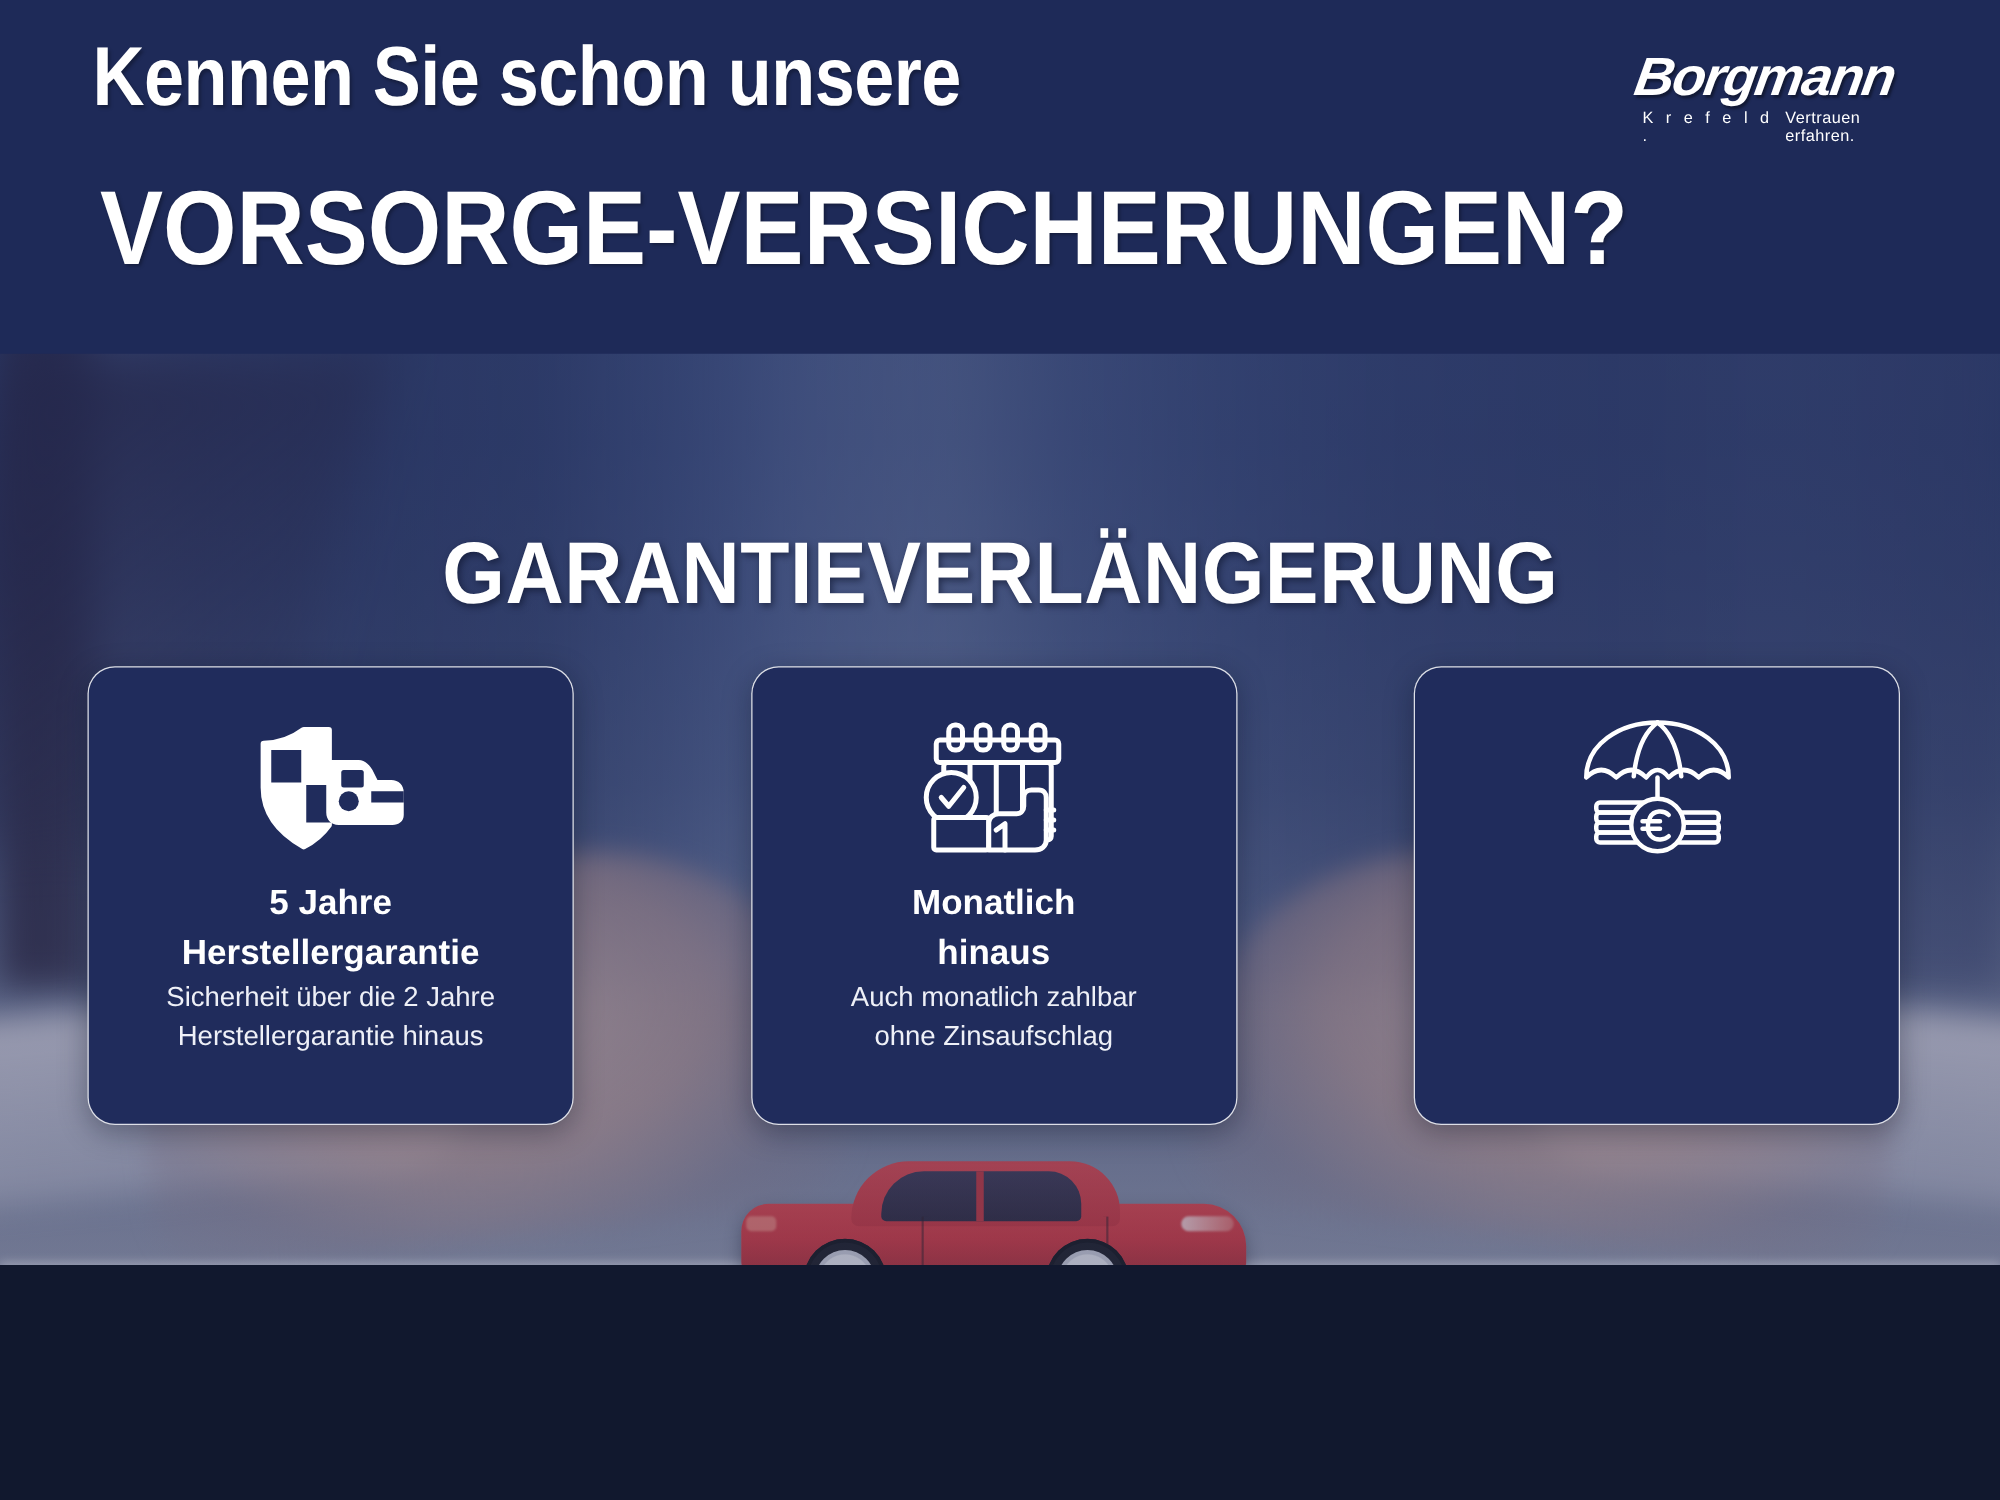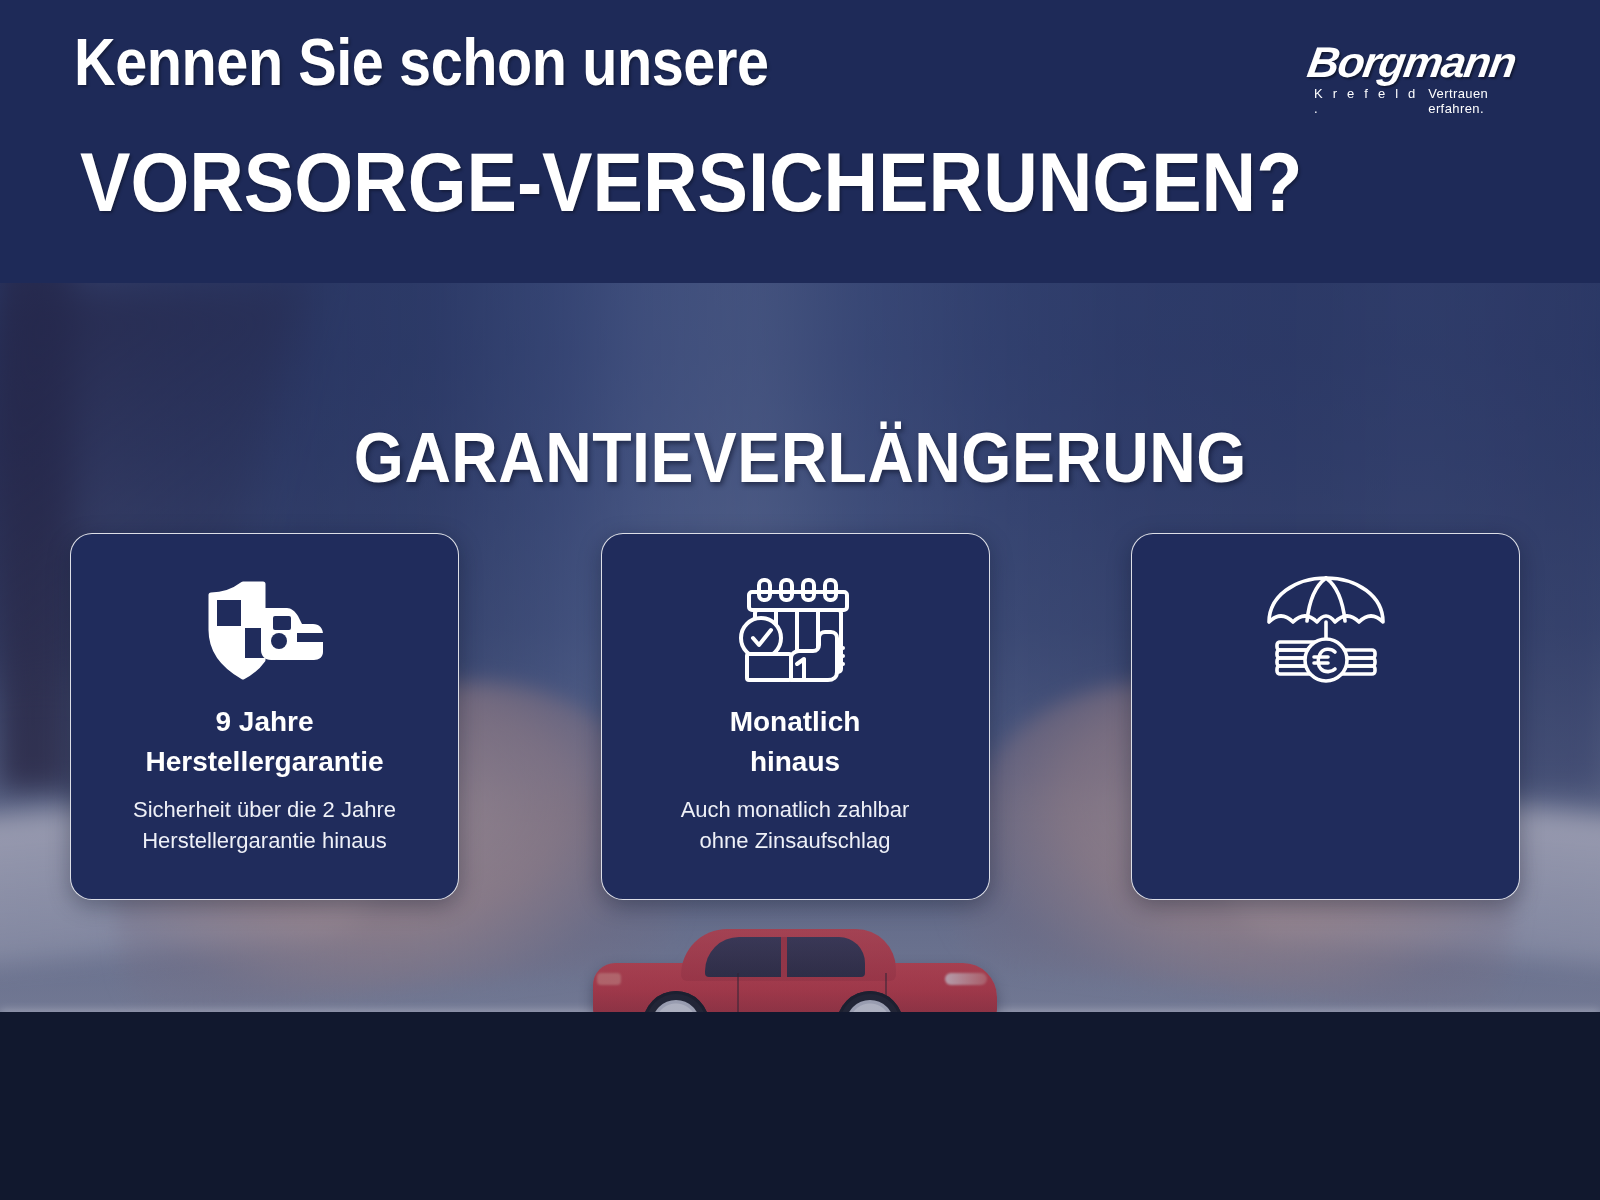--- a/index.html
+++ b/index.html
@@ -271,21 +271,20 @@
   .card-title {
     margin-top: 6px;
     font-size: 28px;
     font-weight: 700;
     color: #ffffff;
     text-align: center;
     line-height: 1.42;
     white-space: pre-line;
   }
   .card-desc {
-    margin-top: 12px;
     font-size: 22px;
     font-weight: 400;
     color: #eef0f7;
     text-align: center;
     line-height: 1.42;
     white-space: pre-line;
   }
 </style>
 </head>
 <body>
@@ -347,21 +346,21 @@
           <path d="M42 6 C50 6 56 6 62 6 L62 82 C57 89 50 95 42 99 C26 90 10 76 10 52 L10 17 C18 17 30 15 42 6 Z" fill="none" stroke="#ffffff" stroke-width="5" stroke-linejoin="round"></path>
           <rect x="16" y="22" width="24" height="26" fill="#202c5c"></rect>
           <rect x="44" y="50" width="20" height="30" fill="#202c5c"></rect>
           <path d="M62 30 C66 30 70 30 74 30 L86 30 C90 30 94 33 97 38 L101 46 L112 46 C118 46 122 50 122 56
                    L122 74 C122 79 118 82 113 82 L70 82 C64 82 60 78 60 72 L60 40 C60 34 60 30 62 30 Z" fill="#ffffff"></path>
           <circle cx="78" cy="63" r="8" fill="#202c5c"></circle>
           <rect x="96" y="55" width="26" height="9" fill="#202c5c"></rect>
           <rect x="72" y="38" width="18" height="14" rx="2" fill="#202c5c"></rect>
         </svg>
       </div>
-      <div class="card-title">9 Jahre
+      <div class="card-title">5 Jahre
 Herstellergarantie</div>
       <div class="card-desc">Sicherheit über die 2 Jahre
 Herstellergarantie hinaus</div>
     </div>
 
     <div class="card">
       <div class="card-icon">
         <svg width="124" height="112" viewBox="0 0 124 112" fill="none" aria-hidden="true" stroke="#ffffff" stroke-width="4" stroke-linejoin="round" stroke-linecap="round">
 
           <rect x="26" y="4" width="11" height="20" rx="5"></rect>

